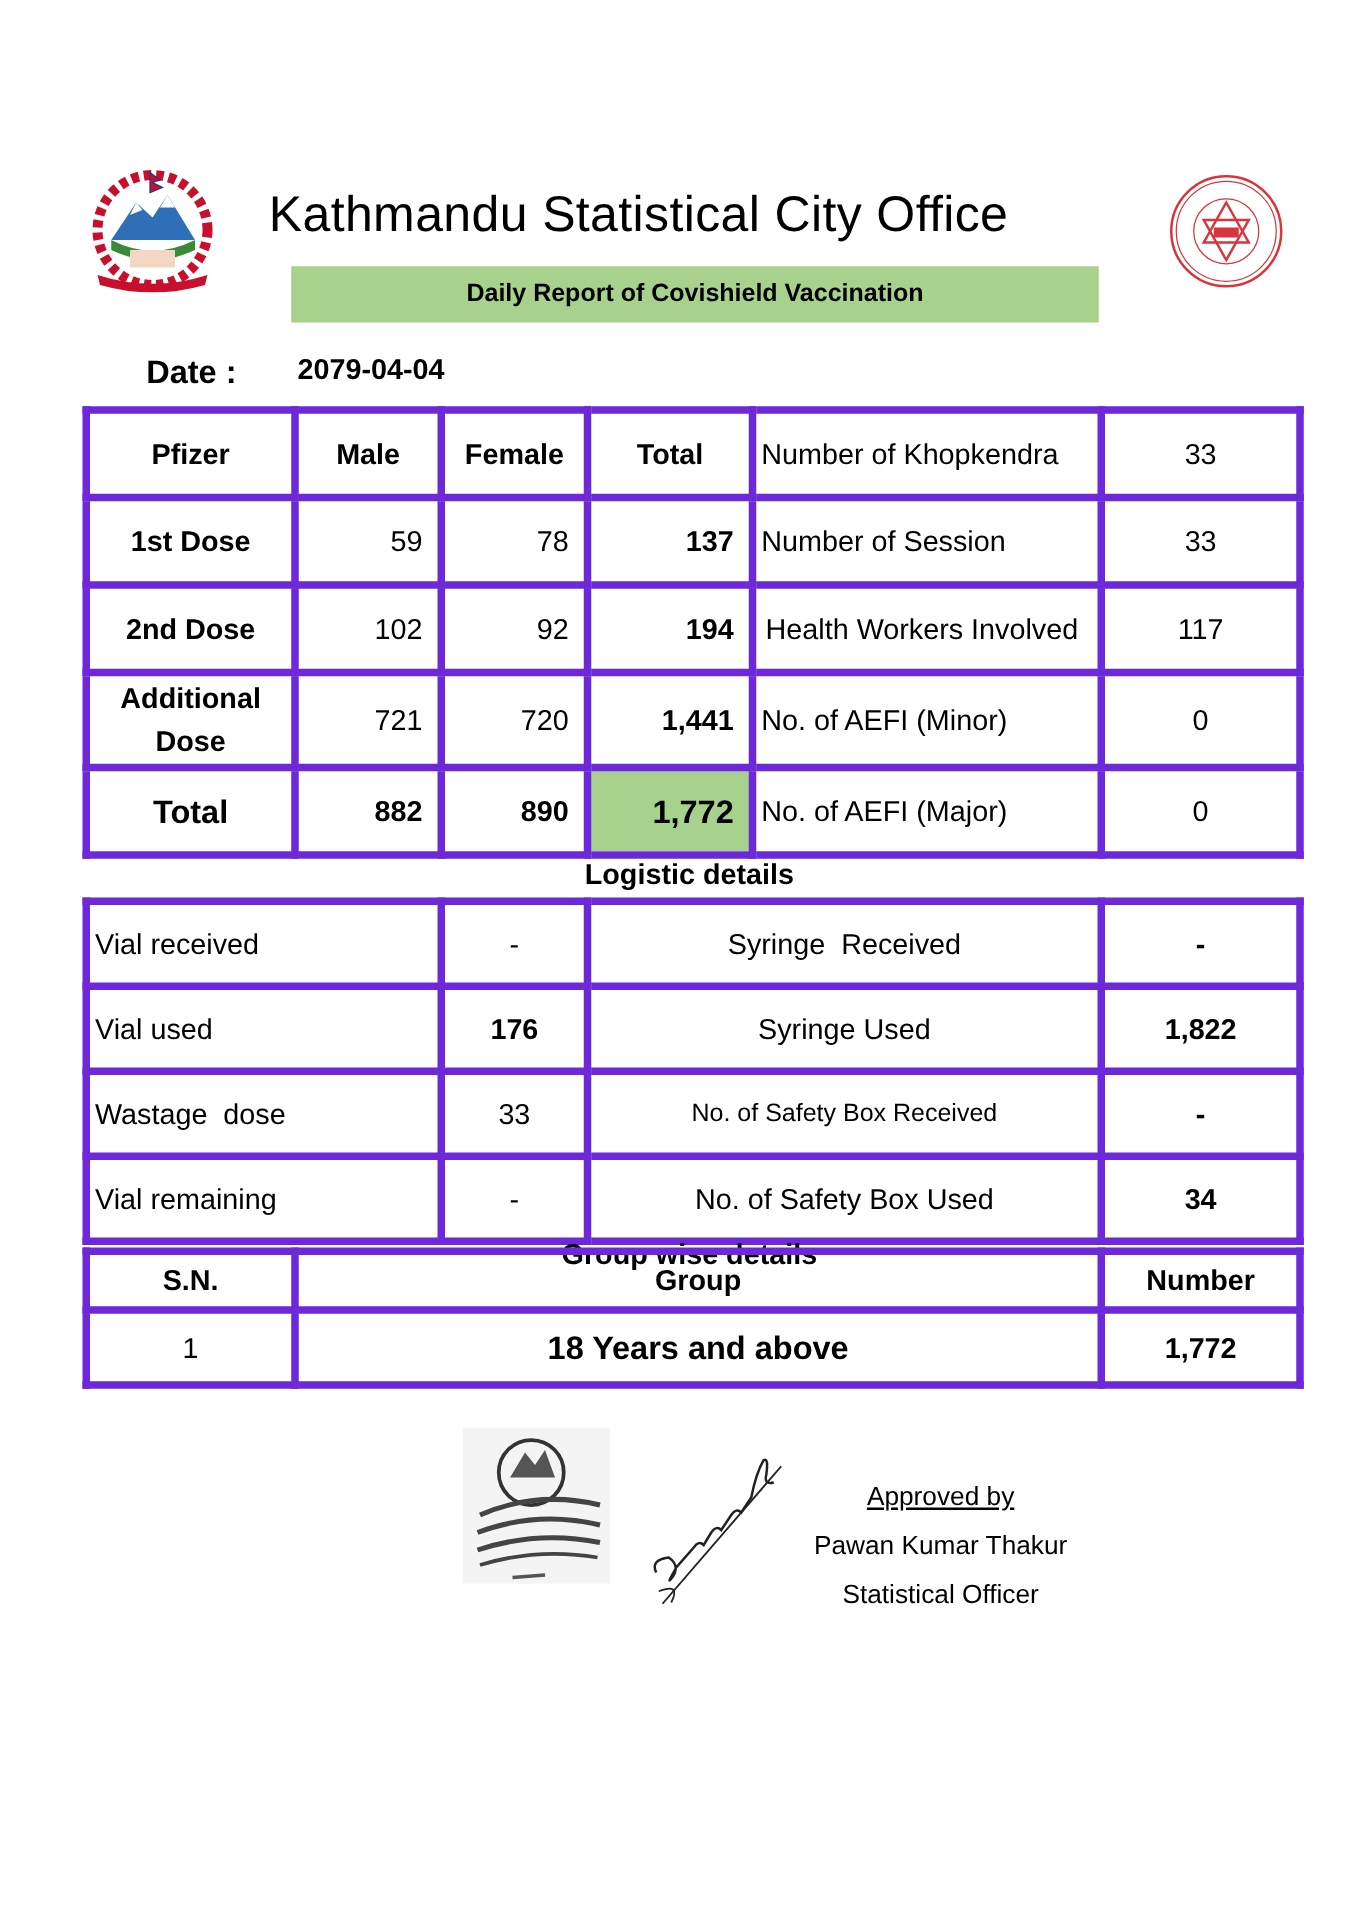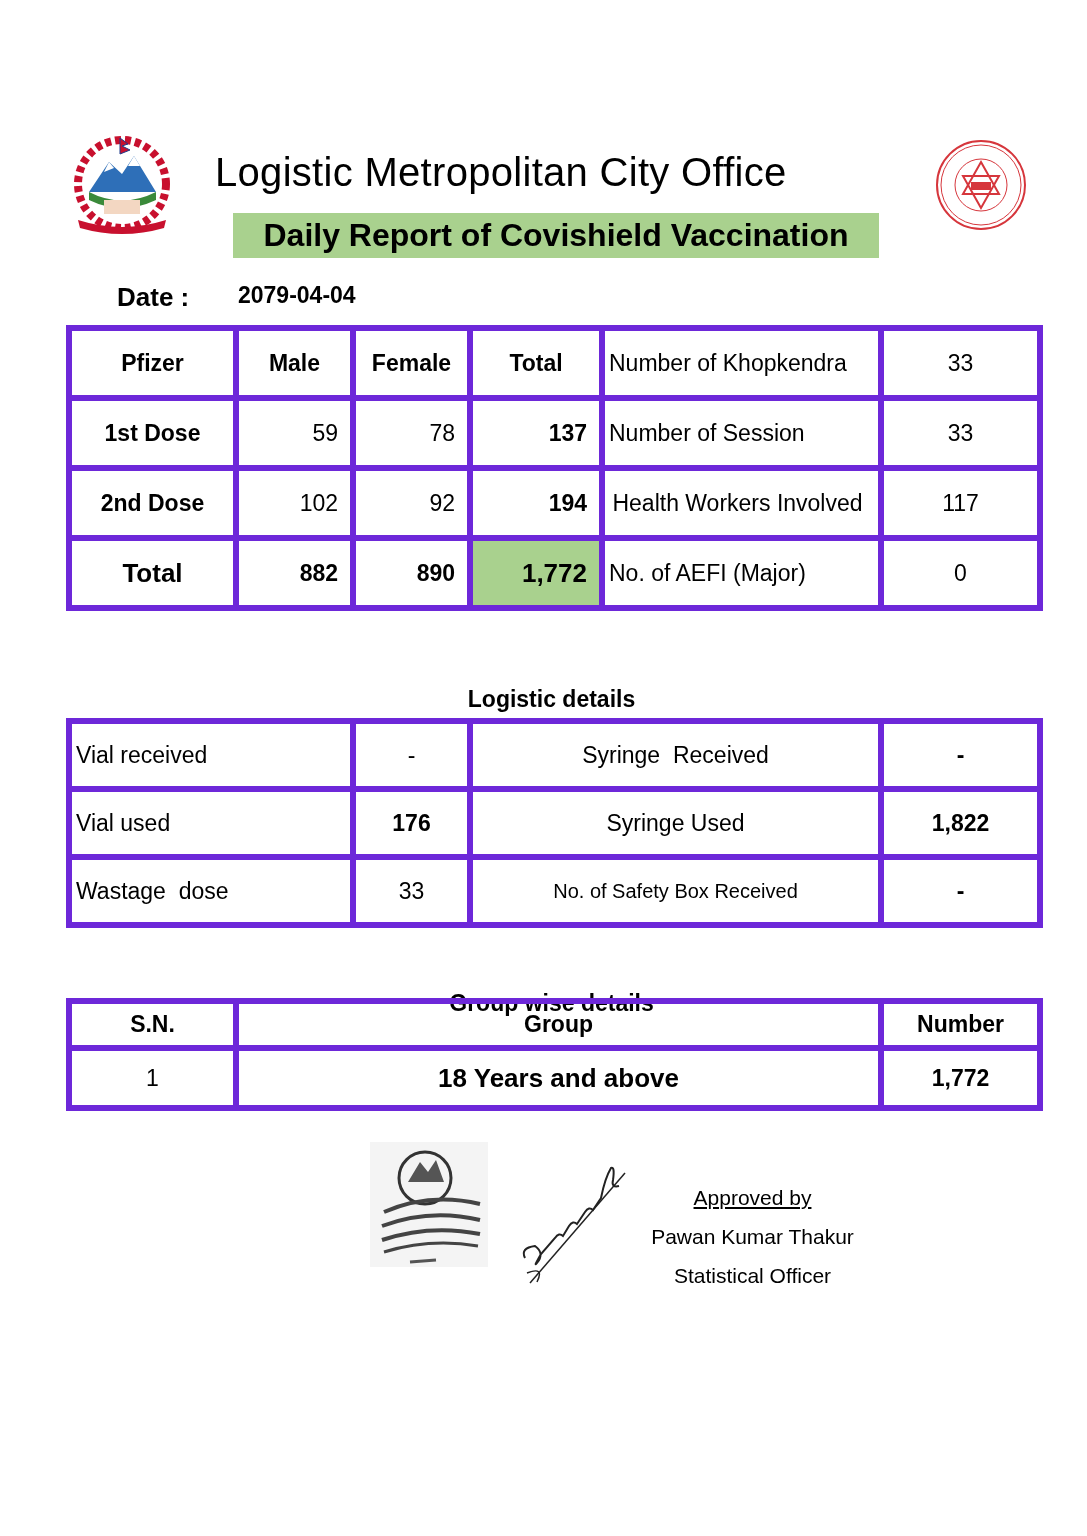--- a/index.html
+++ b/index.html
@@ -1,19 +1,19 @@
 <!DOCTYPE html>
 <html><head>
 <meta charset="utf-8">
 <style>
   html, body { margin: 0; padding: 0; background: #ffffff; }
   body { width: 1087px; height: 1536px; position: relative; font-family: "Liberation Sans", sans-serif; color: #000; overflow: hidden; }
   .abs { position: absolute; }
   .title { left: 215px; top: 150px; font-size: 40px; white-space: nowrap; letter-spacing: 0.3px; }
-  .subtitle-bar { left: 233px; top: 213px; width: 646px; height: 45px; background: #a9d18e; display: flex; align-items: center; justify-content: center; font-weight: bold; font-size: 32px; }
+  .subtitle-bar { left: 233px; top: 213px; width: 646px; height: 45px; background: #a9d18e; display: flex; align-items: center; justify-content: center; font-weight: bold; font-size: 20px; }
   .date-label { left: 117px; top: 282px; font-weight: bold; font-size: 26px; }
   .date-value { left: 238px; top: 282px; font-weight: bold; font-size: 23px; }
   table { border-collapse: collapse; position: absolute; table-layout: fixed; }
   td { border: 6px solid #6d28d9; font-size: 23px; padding: 0 12px; overflow: hidden; }
   .t1 { left: 66px; top: 325px; width: 971px; }
   .t1 td { height: 64px; }
   .c { text-align: center; }
   .r { text-align: right; }
   .l { text-align: left; padding-left: 4px; }
   .b { font-weight: bold; }
@@ -36,21 +36,21 @@
     <polygon points="25,58 45,28 58,40 70,22 92,58" fill="#2e6fb8"></polygon>
     <polygon points="40,38 45,28 50,34" fill="#fff"></polygon>
     <polygon points="64,32 70,22 76,32" fill="#fff"></polygon>
     <path d="M25 58 Q58 75 92 58 L92 66 Q58 82 25 66 Z" fill="#3a8a3a"></path>
     <rect x="40" y="66" width="36" height="14" fill="#f3d7c2"></rect>
     <polygon points="56,4 56,20 66,16 58,12 64,10" fill="#c8102e" stroke="#1e3a8a" stroke-width="1"></polygon>
     <path d="M14 86 Q58 100 102 86 L100 94 Q58 106 16 94 Z" fill="#c8102e"></path>
   </svg>
 </div>
 
-<div class="abs title">Logistic Metropolitan City Office</div>
+<div class="abs title">Kathmandu Statistical City Office</div>
 
 <div class="abs" style="left:933px;top:138px;width:96px;height:94px;">
   <svg width="96" height="94" viewBox="0 0 96 94">
     <circle cx="48" cy="47" r="44" fill="none" stroke="#d6363c" stroke-width="2"></circle>
     <circle cx="48" cy="47" r="40" fill="none" stroke="#d6363c" stroke-width="1"></circle>
     <circle cx="48" cy="47" r="26" fill="none" stroke="#d6363c" stroke-width="1"></circle>
     <polygon points="48,24 66,56 30,56" fill="none" stroke="#d6363c" stroke-width="2"></polygon>
     <polygon points="48,70 30,38 66,38" fill="none" stroke="#d6363c" stroke-width="2"></polygon>
     <rect x="38" y="44" width="20" height="8" fill="#d6363c"></rect>
   </svg>
@@ -89,20 +89,28 @@
   </tr>
   <tr>
     <td class="c b">2nd Dose</td>
     <td class="r">102</td>
     <td class="r">92</td>
     <td class="r b">194</td>
     <td class="l" style="line-height:36px;text-align:center;">Health Workers Involved</td>
     <td class="c">117</td>
   </tr>
   <tr>
+    <td class="c b" style="line-height:35px;">Additional Dose</td>
+    <td class="r">721</td>
+    <td class="r">720</td>
+    <td class="r b">1,441</td>
+    <td class="l">No. of AEFI (Minor)</td>
+    <td class="c">0</td>
+  </tr>
+  <tr>
     <td class="c b big">Total</td>
     <td class="r b">882</td>
     <td class="r b">890</td>
     <td class="r b big green">1,772</td>
     <td class="l">No. of AEFI (Major)</td>
     <td class="c">0</td>
   </tr>
 </tbody>
   </table>
 
@@ -127,20 +135,26 @@
     <td class="c b">176</td>
     <td class="c">Syringe Used</td>
     <td class="c b">1,822</td>
   </tr>
   <tr>
     <td class="l" style="white-space:pre;">Wastage  dose</td>
     <td class="c">33</td>
     <td class="c small">No. of Safety Box Received</td>
     <td class="c b">-</td>
   </tr>
+  <tr>
+    <td class="l">Vial remaining</td>
+    <td class="c">-</td>
+    <td class="c">No. of Safety Box Used</td>
+    <td class="c b">34</td>
+  </tr>
 </tbody>
   </table>
 
 <div class="abs section-title" style="top:990px;">Group wise details</div>
 
 <table class="t3">
   <colgroup>
     <col style="width:167px">
       <col style="width:645px">
       <col style="width:159px">

